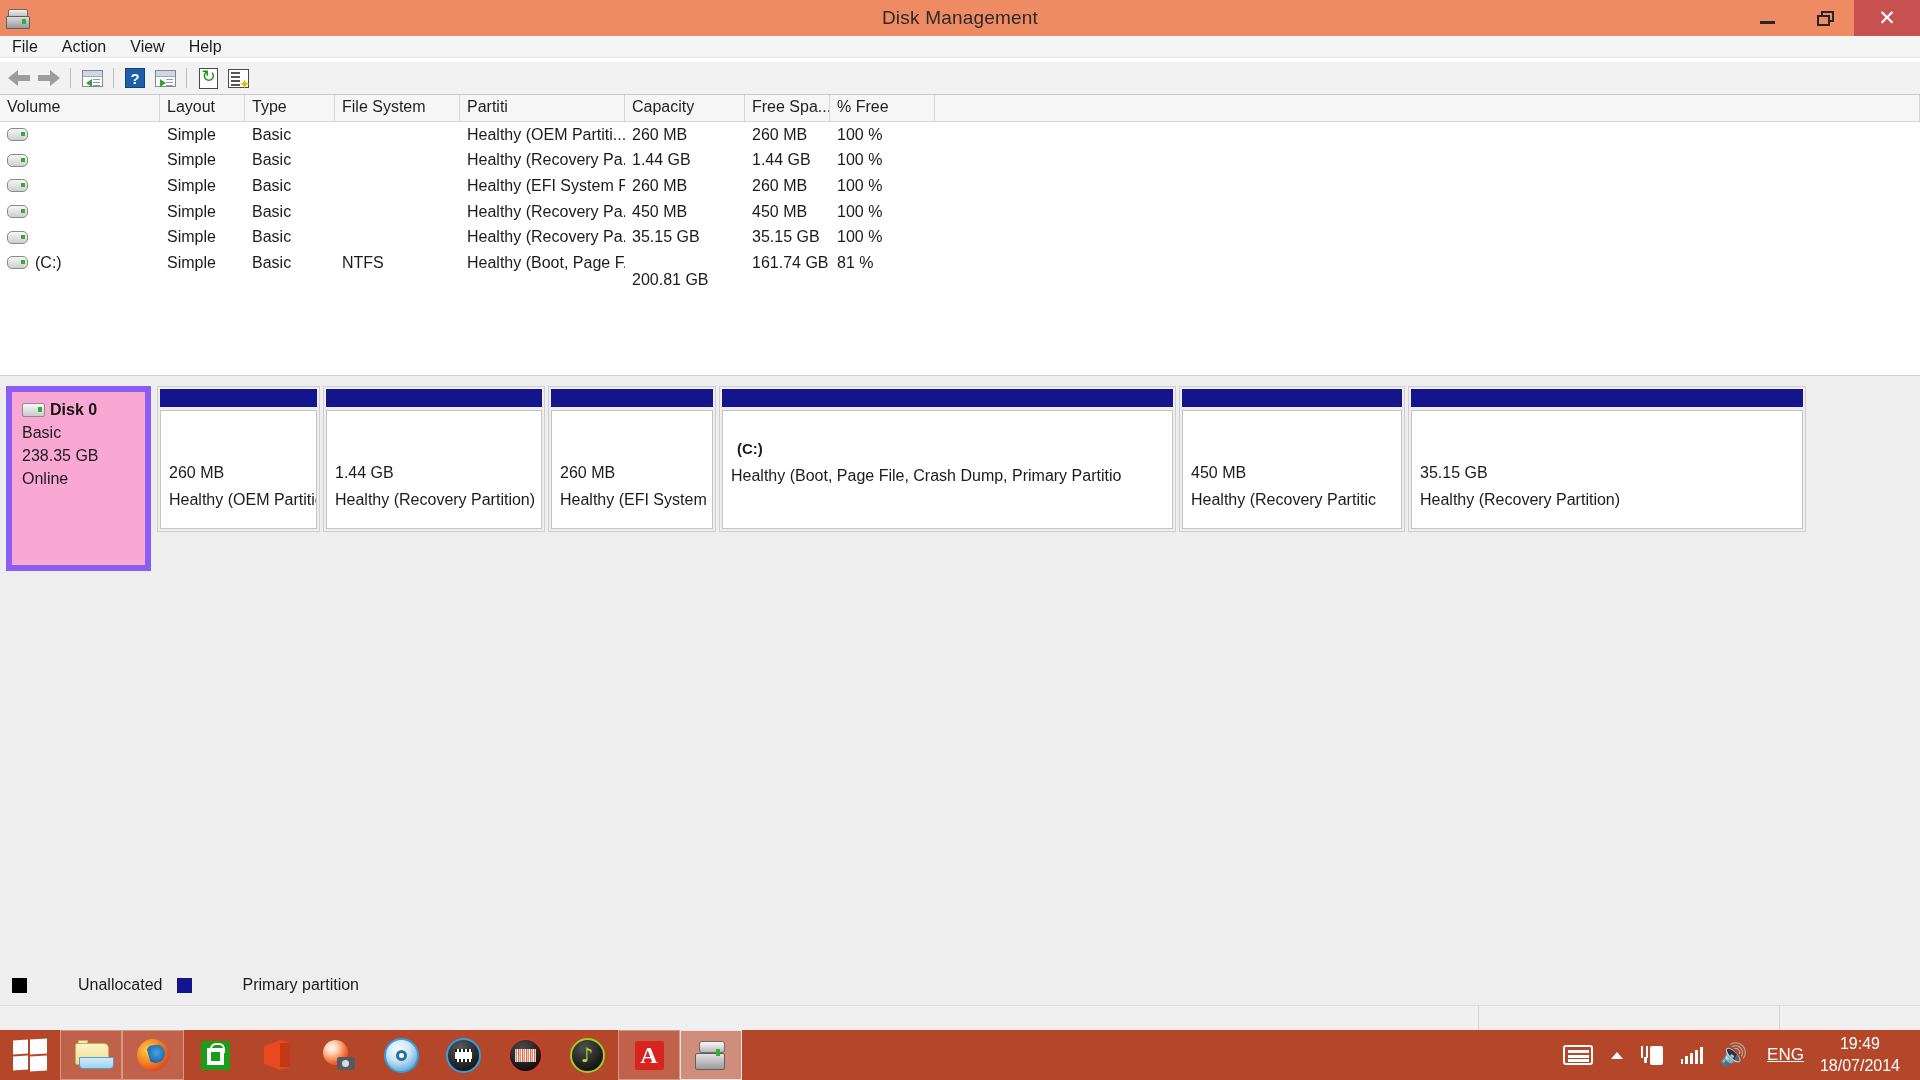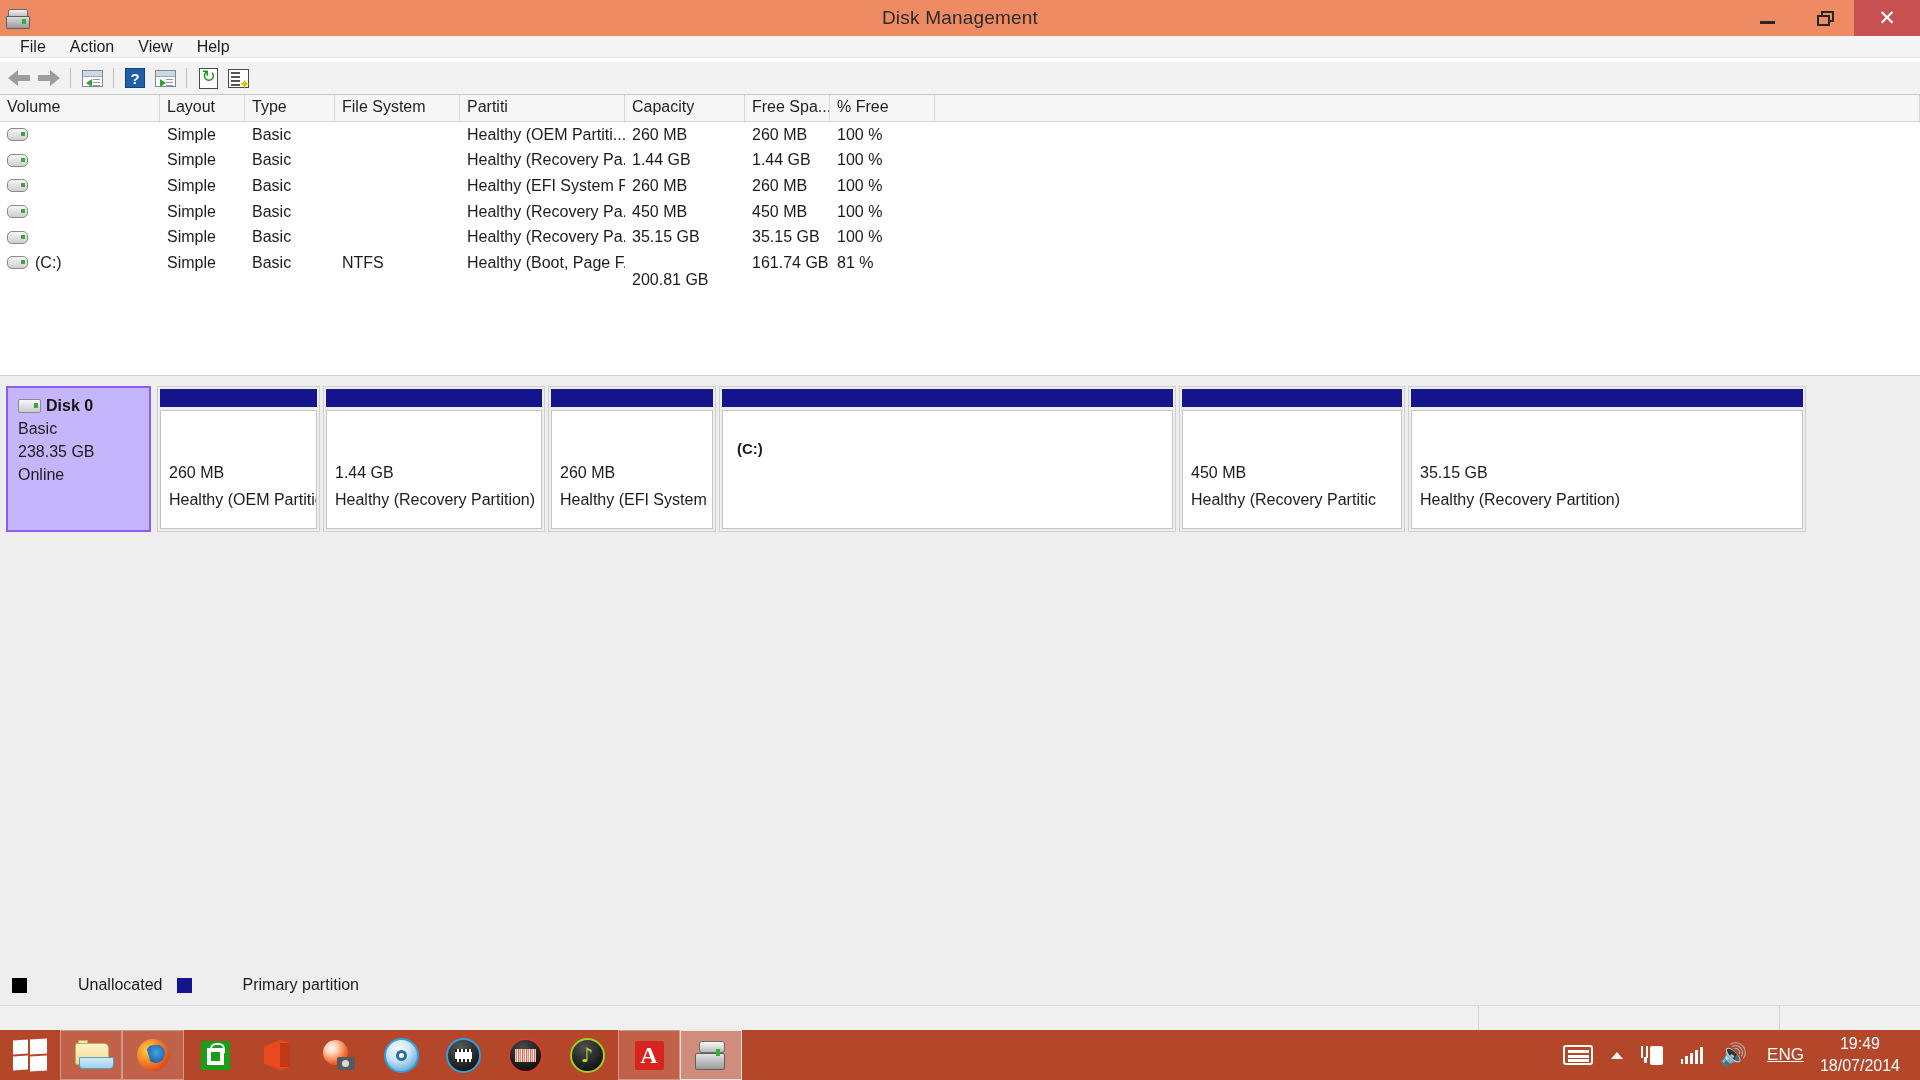--- a/index.html
+++ b/index.html
@@ -105,21 +105,20 @@
   
   .menubar {
     position: absolute;
     top: 36px; left: 0;
     width: 1920px;
     height: 22px;
     background: #f5f5f5;
     border-bottom: 1px solid #e2e2e2;
     display: flex;
     align-items: center;
-    padding-left: 8px;
     box-sizing: border-box;
   }
   .menu-item {
     font-size: 16px;
     color: #1b1b1b;
     padding: 2px 12px;
     cursor: default;
   }
 
   
@@ -319,23 +318,23 @@
   }
   .disk-row {
     position: relative;
     display: flex;
     height: 152px;
     margin: 10px 0 0 6px;
     width: 1908px;
   }
   .disk-info {
     width: 145px;
-    height: 146px;
-    background: #c4b5fd;
-    border: 2px solid #8b5cf6;
+    height: 185px;
+    background: #f9a8d4;
+    border: 6px solid #8b5cf6;
     box-sizing: border-box;
     padding: 9px 0 0 10px;
     flex: none;
   }
   .disk-info .dline {
     font-size: 16px;
     color: #1b1b1b;
     line-height: 23px;
   }
   .disk-title {
@@ -995,20 +994,21 @@
             <div class="part-bar" style="background: rgb(20, 20, 140);"></div>
             <div class="part-body" style="padding-top: 48px;">
               <div class="part-label">260 MB</div>
               <div class="part-label">Healthy (EFI System Pa</div>
             </div>
           </div>
           <div class="part" style="width: 457px;">
             <div class="part-bar" style="background: rgb(20, 20, 140);"></div>
             <div class="part-body">
               <div class="part-label bold">(C:)</div>
+              <div class="part-label">Healthy (Boot, Page File, Crash Dump, Primary Partitio</div>
             </div>
           </div>
           <div class="part" style="width: 226px;">
             <div class="part-bar" style="background: rgb(20, 20, 140);"></div>
             <div class="part-body" style="padding-top: 48px;">
               <div class="part-label">450 MB</div>
               <div class="part-label">Healthy (Recovery Partitic</div>
             </div>
           </div>
           <div class="part" style="width: 398px;">

